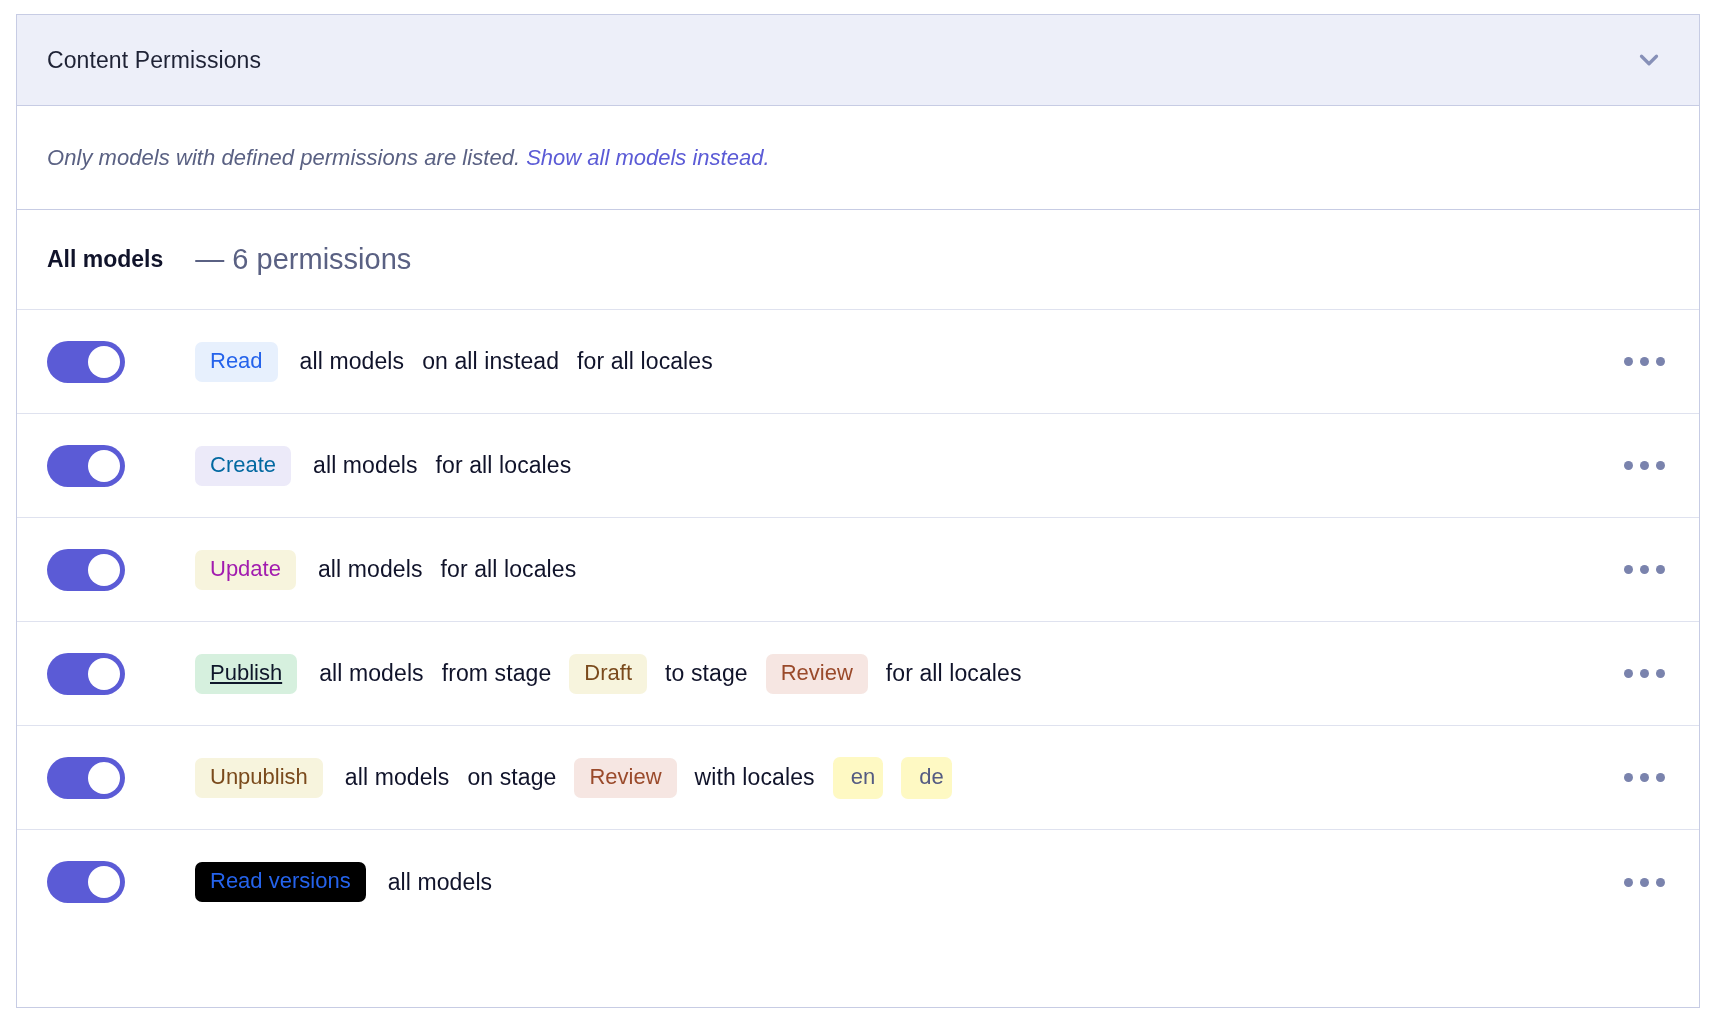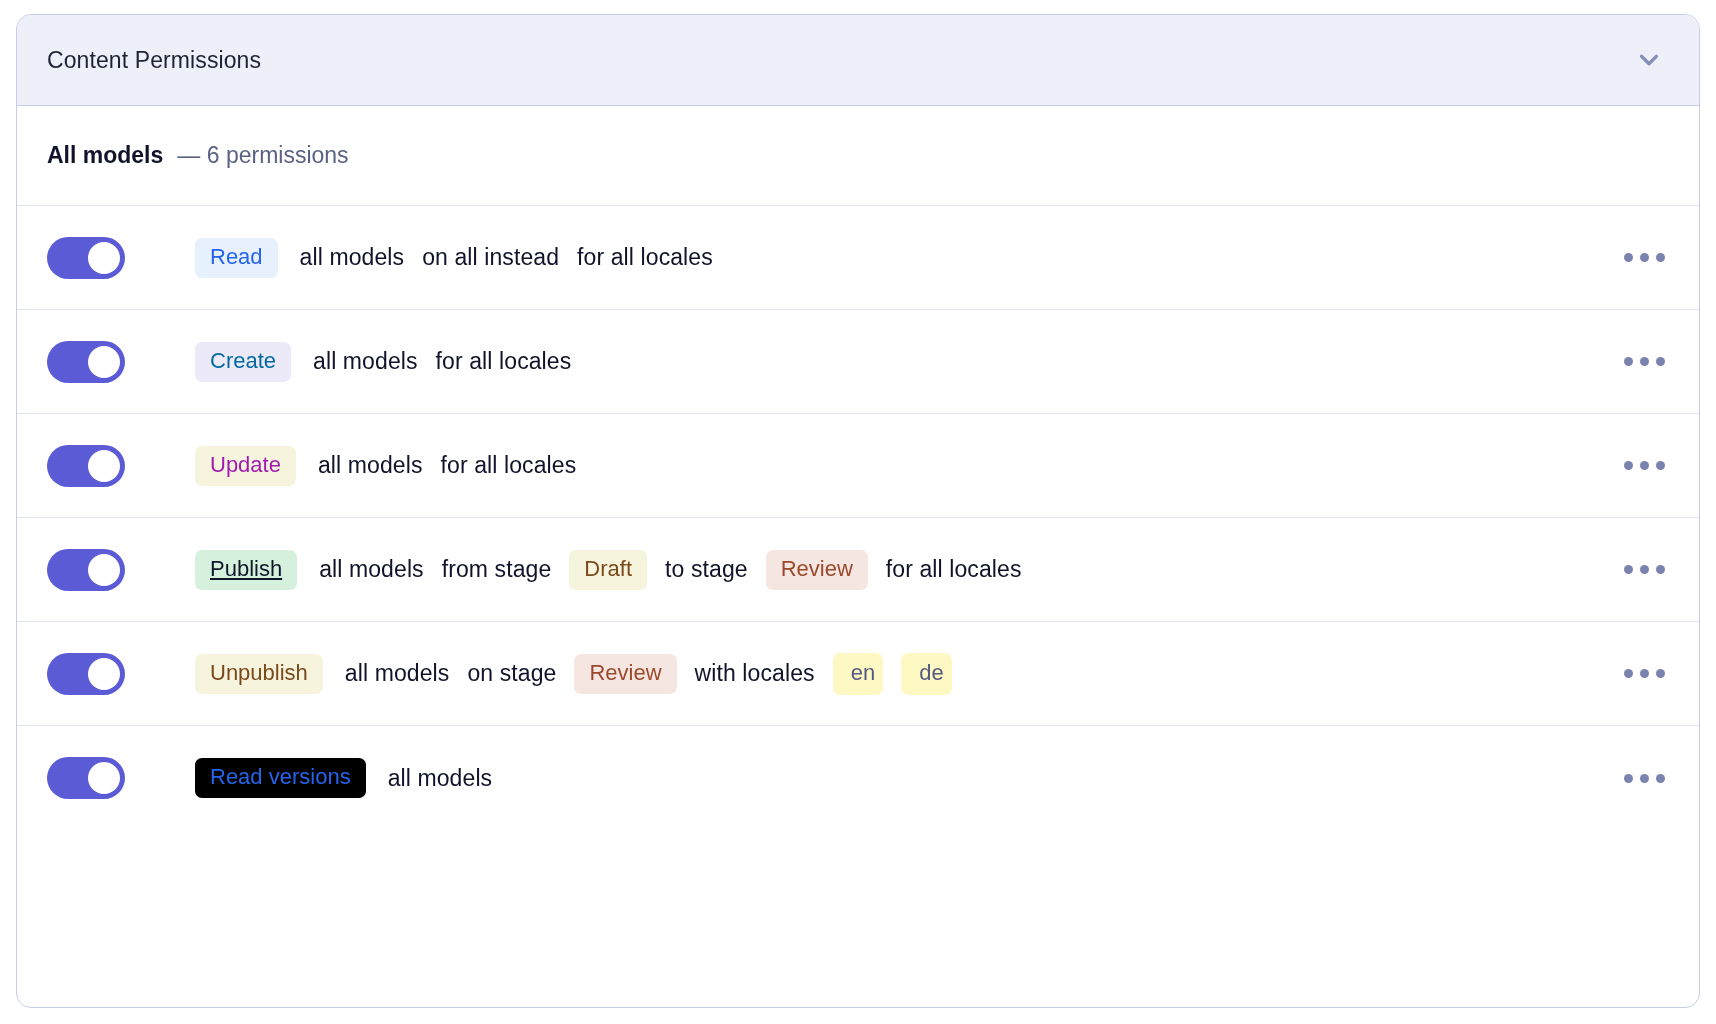--- a/index.html
+++ b/index.html
@@ -19,21 +19,21 @@
     position: relative;
     width: 1716px;
     height: 1024px;
     box-sizing: border-box;
     padding: 14px 16px 16px 16px;
   }
 
   
   .card {
     border: 1px solid #c7cce4;
-    border-radius: 15px;
+    border-radius: 0;
     background: #ffffff;
     overflow: hidden;
     height: 100%;
     box-sizing: border-box;
     display: flex;
     flex-direction: column;
   }
 
   
   .card-header {
@@ -102,23 +102,23 @@
     box-sizing: border-box;
     border-bottom: 1px solid #dfe2ef;
     background: #ffffff;
   }
   .group-name {
     font-size: 23px;
     font-weight: bold;
     color: #10132a;
   }
   .group-count {
-    font-size: 23px;
+    font-size: 29px;
     color: #5a6183;
-    margin-left: 14px;
+    margin-left: 32px;
   }
 
   
   .rows { flex: 1 1 auto; display: flex; flex-direction: column; }
 
   .perm-row {
     height: 104px;
     min-height: 104px;
     display: flex;
     align-items: center;
@@ -221,20 +221,24 @@
       <span class="card-header-title">Content Permissions</span>
       <button class="chevron-btn">
         <span>
           <svg width="30" height="30" viewBox="0 0 24 24" fill="none" stroke="#8790b8" stroke-width="2.6" stroke-linecap="round" stroke-linejoin="round">
             <polyline points="6 9 12 15 18 9"></polyline>
           </svg>
         </span>
       </button>
     </div>
 
+    <div class="notice-bar">
+      <span class="notice-text">Only models with defined permissions are listed.</span>
+      <a class="notice-link" href="#">Show all models instead.</a>
+    </div>
 
     <div class="group-head">
       <span class="group-name">All models</span>
       <span class="group-count">— 6 permissions</span>
     </div>
 
     <div class="rows" id="rows">
         <div class="perm-row">
           <button class="toggle">
             <span class="knob"></span>

